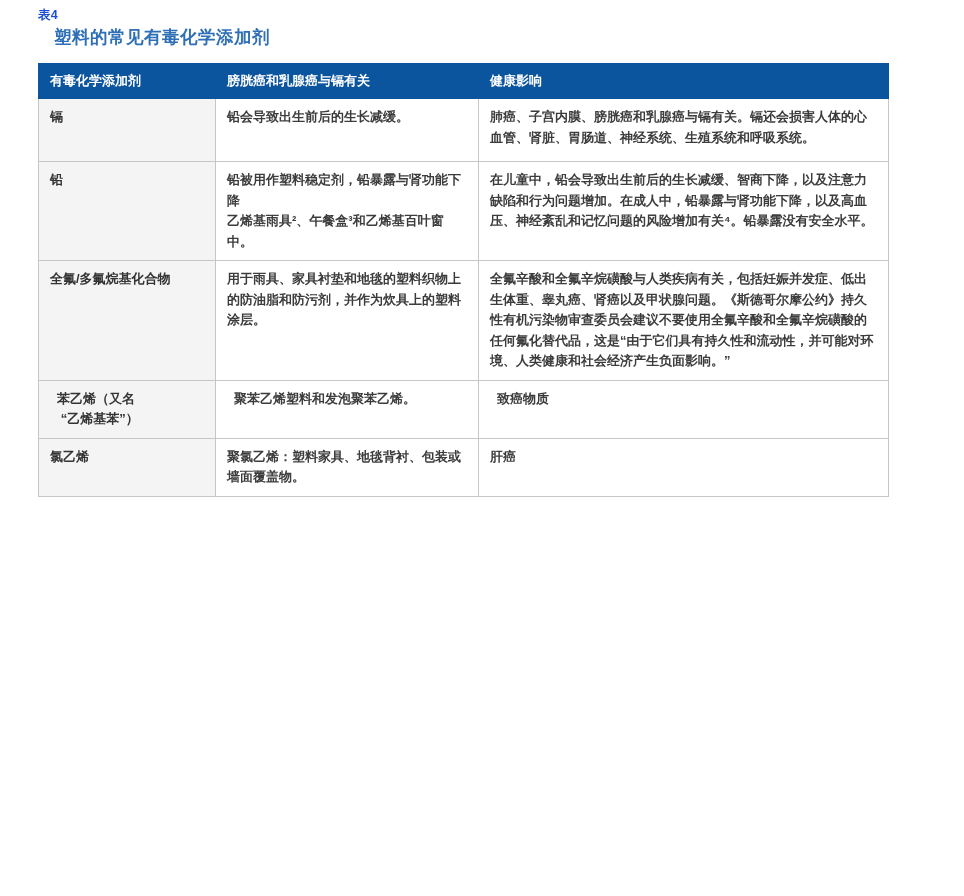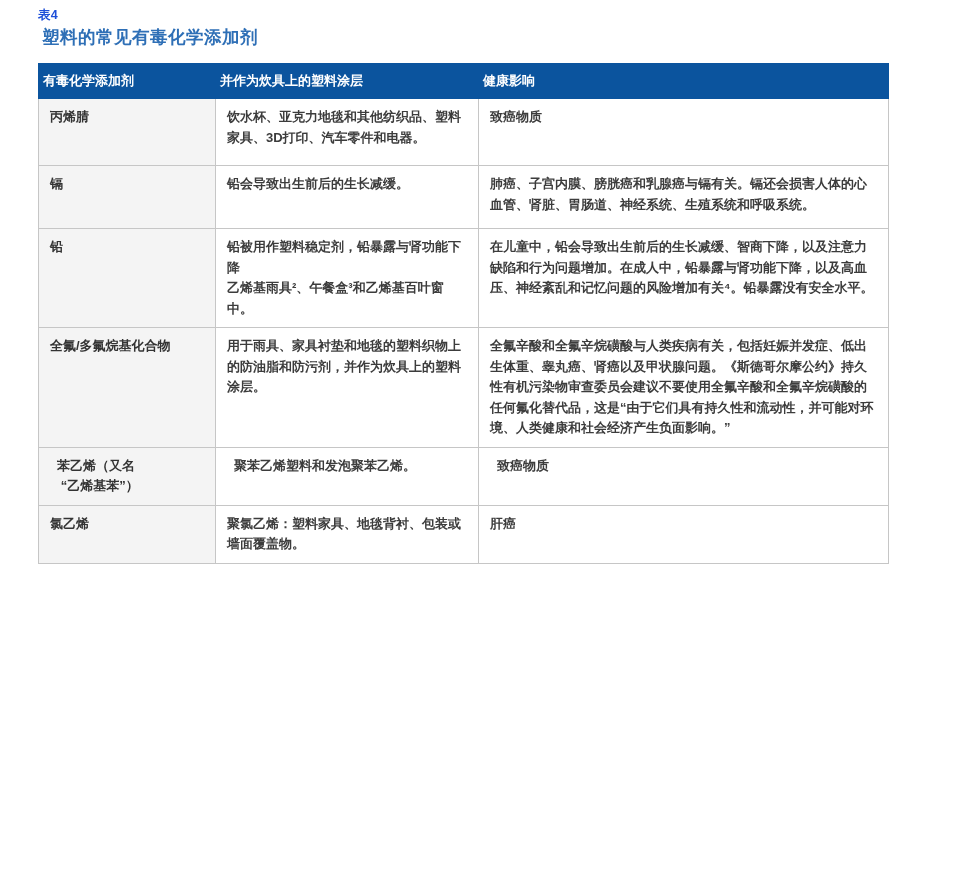--- a/index.html
+++ b/index.html
@@ -7,37 +7,37 @@
     width:964px; height:896px; overflow:hidden;
     background:#ffffff;
     font-family:"Liberation Sans", sans-serif;
   }
   .page { padding:7px 0 0 38px; }
 
   .table-num {
     font-size:12.5px; font-weight:600; color:#1d4ed8; letter-spacing:.2px;
   }
   .page-title {
-    margin:1px 0 14px 4px;
+    margin:1px 0 14px 16px;
     font-size:17.5px; font-weight:bold; color:#2E6FB6; letter-spacing:.5px;
   }
 
   table.tox {
     border-collapse:collapse; table-layout:fixed;
     width:850px;
     border:1px solid #C4C4C4;
   }
   col.c1 { width:177px; }
   col.c2 { width:263px; }
   col.c3 { width:410px; }
 
   thead th {
     background:#0B549E; color:#ffffff;
     font-size:13px; font-weight:bold; text-align:left;
-    padding:8px 10px 8px 4px;
+    padding:8px 10px 8px 11px;
     border:1px solid #0B549E;
     font-family:Liberation Serif, serif;
   }
   thead th + th { border-left:1px solid rgba(255,255,255,.55); }
 
   tbody td {
     border:1px solid #C6C6C6;
     vertical-align:top;
     padding:8px 10px 8px 11px;
     font-size:13px; line-height:1.58;
@@ -70,30 +70,25 @@
 
   <table class="tox">
     <colgroup>
         <col class="c1">
         <col class="c2">
         <col class="c3">
       </colgroup>
     <thead>
       <tr>
         <th>有毒化学添加剂</th>
-        <th>并作为炊具上的塑料涂层</th>
+        <th>膀胱癌和乳腺癌与镉有关</th>
         <th>健康影响</th>
       </tr>
     </thead>
     <tbody>
-      <tr class="h0">
-        <td class="c1">丙烯腈</td>
-        <td class="c2">饮水杯、亚克力地毯和其他纺织品、塑料家具、3D打印、汽车零件和电器。</td>
-        <td class="c3">致癌物质</td>
-      </tr>
       <tr class="h2">
         <td class="c1">镉</td>
         <td class="c2">铅会导致出生前后的生长减缓。</td>
         <td class="c3">肺癌、子宫内膜、膀胱癌和乳腺癌与镉有关。镉还会损害人体的心血管、肾脏、胃肠道、神经系统、生殖系统和呼吸系统。</td>
       </tr>
       <tr class="h4">
         <td class="c1">铅</td>
         <td class="c2">铅被用作塑料稳定剂，铅暴露与肾功能下降
 乙烯基雨具²、午餐盒³和乙烯基百叶窗中。</td>
         <td class="c3">在儿童中，铅会导致出生前后的生长减缓、智商下降，以及注意力缺陷和行为问题增加。在成人中，铅暴露与肾功能下降，以及高血压、神经紊乱和记忆问题的风险增加有关⁴。铅暴露没有安全水平。</td>

